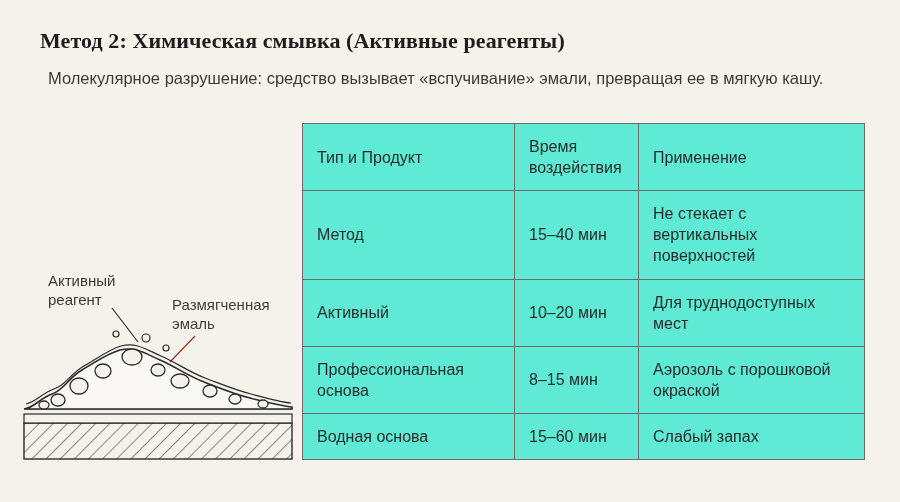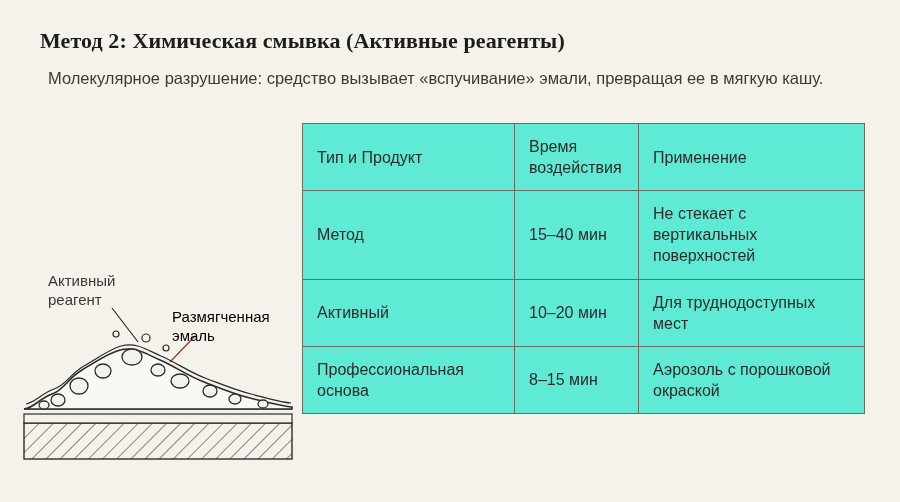--- a/index.html
+++ b/index.html
@@ -96,22 +96,22 @@
     line-height: 1.25;
   }
   .lbl-left {
     left: 28px;
     top: 14px;
     color: #3a3a38;
     width: 100px;
   }
   .lbl-right {
     left: 152px;
-    top: 50px;
-    color: #000000;
+    top: 38px;
+    color: #404040;
     width: 120px;
   }
 </style>
 </head>
 <body>
 
 <div class="page">
 
   <h1 class="title">Метод 2: Химическая смывка (Активные реагенты)</h1>
   <p class="subtitle">Молекулярное разрушение: средство вызывает «вспучивание» эмали, превращая ее в мягкую кашу.</p>
@@ -155,20 +155,25 @@
           <td>
             <span>Профессиональная</span><br>
             <span>основа</span>
           </td>
           <td class="cell-center">8–15 мин</td>
           <td>
             <span>Аэрозоль с порошковой</span><br>
             <span>окраской</span>
           </td>
         </tr>
+        <tr>
+          <td>Водная основа</td>
+          <td class="cell-center">15–60 мин</td>
+          <td>Слабый запах</td>
+        </tr>
       </tbody>
     </table>
   </div>
 
   <div class="illus">
 
     <div class="lbl lbl-left">
       <span>Активный</span><br>
       <span>реагент</span>
     </div>

